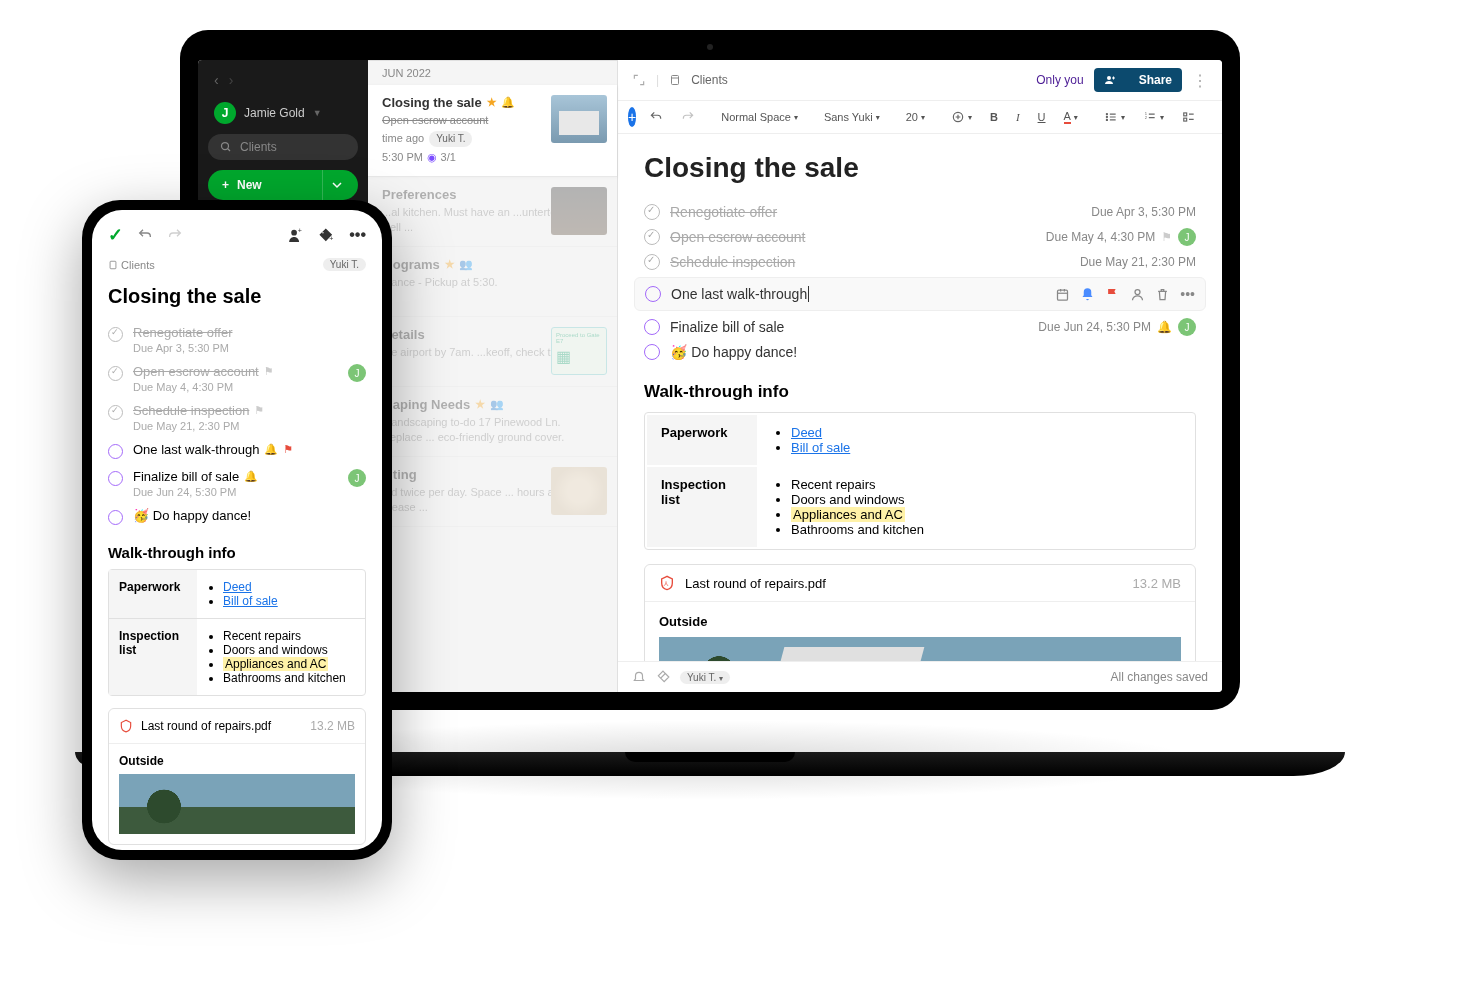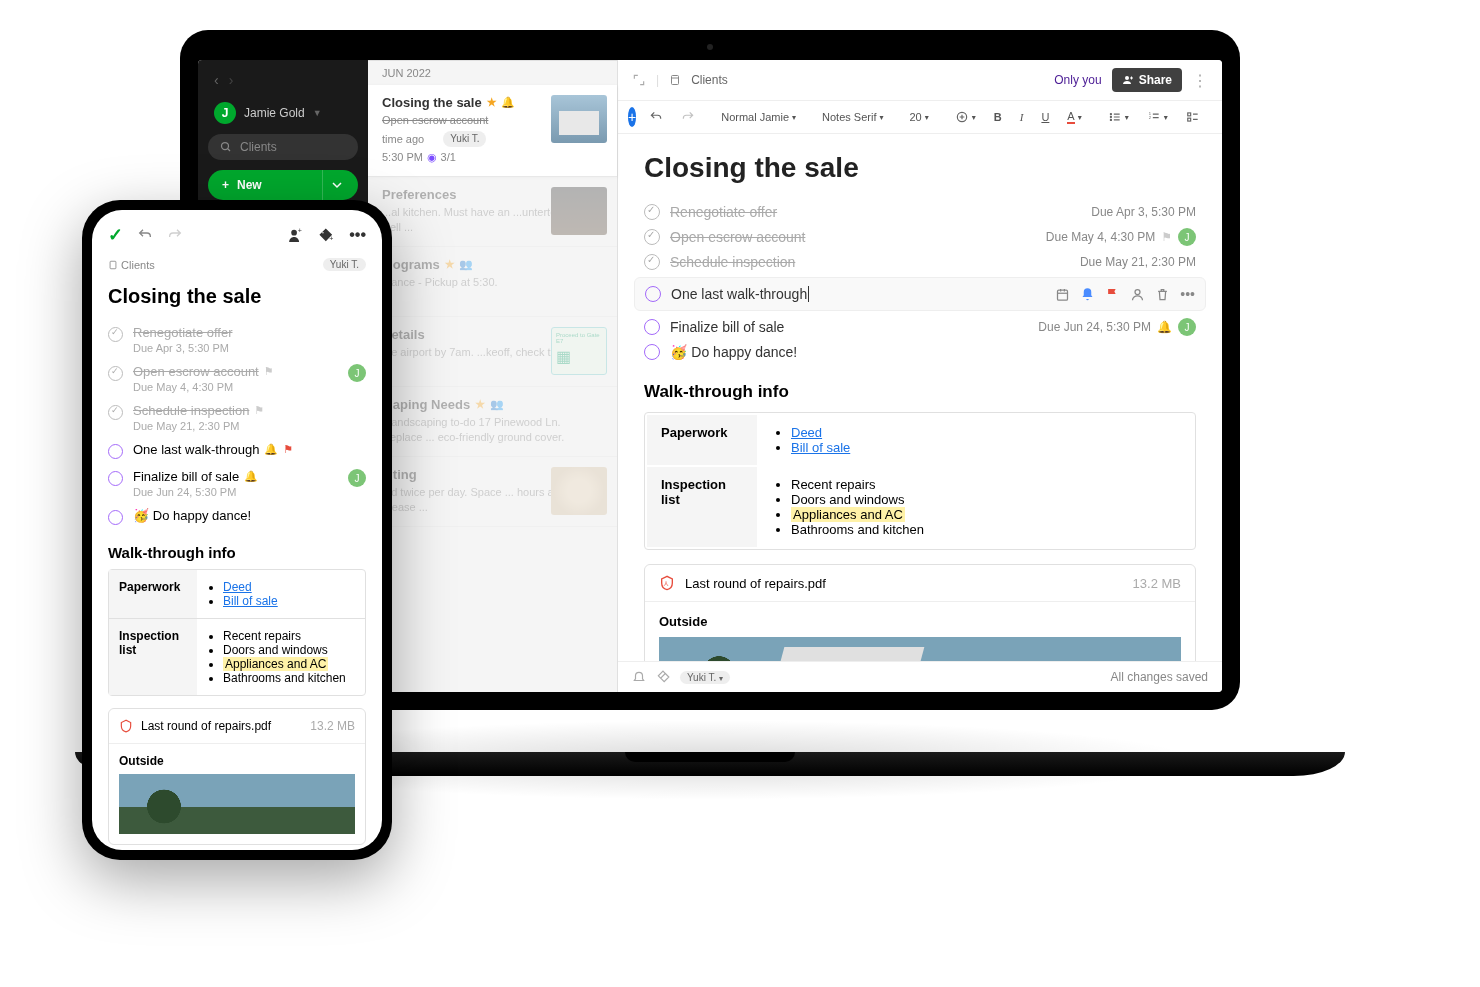--- a/index.html
+++ b/index.html
@@ -39,21 +39,21 @@
 .note-thumb.house::after { content:""; position:absolute; left:8px; top:16px; width:40px; height:24px; background:#e8e8e8; }
 .thumb.qr { background: #e8f5e9; border: 1px solid #7cc; font-size: 6px; color: #2a7; padding: 4px; display:flex; flex-direction:column; }
 .thumb.dog { background: radial-gradient(circle at 50% 50%, #e8d5b8 30%, #d4bfa0 70%); }
 .chip { display: inline-block; background: #eee; border-radius: 10px; padding: 1px 7px; font-size: 10px; color: #666; }
 .overlay-dim { position: absolute; inset: 0; background: rgba(245,245,245,.65); pointer-events: none; }
 
 
 .editor { flex: 1; background: #fff; display: flex; flex-direction: column; overflow: hidden; }
 .editor-top { display: flex; align-items: center; padding: 8px 14px; border-bottom: 1px solid #eee; font-size: 12px; color: #666; gap: 10px; }
 .editor-top .spacer { flex: 1; }
-.share-btn { background: #404040; color: #fff; padding: 5px 10px; border-radius: 4px; font-size: 12px; display: flex; align-items: center; gap: 5px; font-weight: 600; }
+.share-btn { background: #0c4a6e; color: #fff; padding: 5px 10px; border-radius: 4px; font-size: 12px; display: flex; align-items: center; gap: 23px; font-weight: 600; }
 .toolbar { display: flex; align-items: center; padding: 6px 10px; border-bottom: 1px solid #eee; gap: 8px; font-size: 12px; color: #555; flex-wrap: nowrap; }
 .tb-btn { padding: 3px 5px; border-radius: 3px; display: flex; align-items: center; gap: 3px; font-size: 11px; white-space: nowrap; }
 .tb-sep { width: 1px; height: 18px; background: #e0e0e0; }
 .plus-circle { width: 20px; height: 20px; background: #1a73e8; border-radius: 50%; color: #fff; display: flex; align-items: center; justify-content: center; font-size: 14px; }
 
 .editor-body { flex: 1; padding: 18px 26px; overflow: auto; }
 .doc-title { font-size: 28px; font-weight: 700; color: #222; margin-bottom: 16px; }
 .task-row { display: flex; align-items: center; gap: 10px; padding: 4px 0; font-size: 14px; color: #333; }
 .task-row.done .task-text { text-decoration: line-through; color: #aaa; }
 .check { width: 16px; height: 16px; border: 1.5px solid #bbb; border-radius: 50%; flex-shrink: 0; position: relative; }
@@ -173,21 +173,21 @@
       <div class="notes-list">
         <div class="month-label">JUN 2022</div>
 
         <div class="note-card active">
           <div class="note-title">
             <span>Closing the sale</span>
             <span style="color:#f5a623;font-size:11px">★</span>
             <span style="color:#4a8cff;font-size:11px">🔔</span>
           </div>
           <div class="note-snip" style="text-decoration:line-through">Open escrow account</div>
-          <div class="note-snip" style="display:flex;gap:19px;align-items:center;margin-top:3px">
+          <div class="note-snip" style="display:flex;gap:5px;margin-top:3px">
             <span>time ago</span>
             <span class="chip">Yuki T.</span>
           </div>
           <div class="note-snip" style="display:flex;gap:4px;align-items:center;margin-top:3px">
             <span style="color:#888">5:30 PM</span>
             <span style="color:#7b4dff">◉</span>
             <span>3/1</span>
           </div>
           <div class="note-thumb house"></div>
         </div>
@@ -268,26 +268,26 @@
                 <path d="M9 14l-5-5 5-5M4 9h11a5 5 0 015 5v1"></path>
               </svg>
           </span>
           <span class="tb-btn" style="opacity:.4">
             <svg width="14" height="14" viewBox="0 0 24 24" stroke="#666" stroke-width="2" fill="none">
                 <path d="M15 14l5-5-5-5M20 9H9a5 5 0 00-5 5v1"></path>
               </svg>
           </span>
           <div class="tb-sep"></div>
           <span class="tb-btn">
-              <span>Normal Jamie</span> 
+              <span>Normal Space</span> 
               <span style="font-size:8px">▾</span>
             </span>
           <div class="tb-sep"></div>
           <span class="tb-btn">
-              <span>Notes Serif</span> 
+              <span>Sans Yuki</span> 
               <span style="font-size:8px">▾</span>
             </span>
           <div class="tb-sep"></div>
           <span class="tb-btn">
               <span>20</span> 
               <span style="font-size:8px">▾</span>
             </span>
           <div class="tb-sep"></div>
           <span class="tb-btn">
             <svg width="14" height="14" viewBox="0 0 24 24" stroke="#666" stroke-width="2" fill="none">

